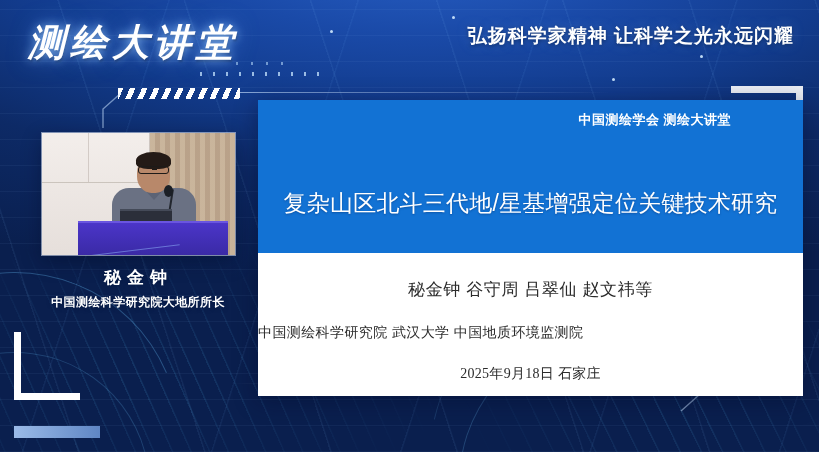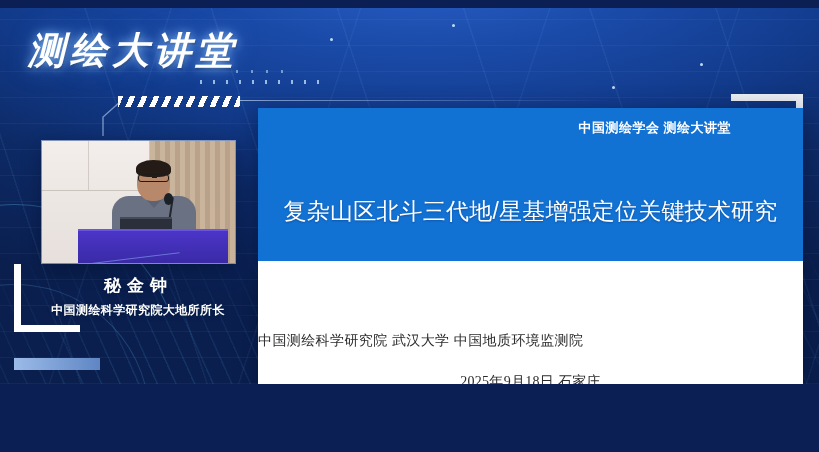--- a/index.html
+++ b/index.html
@@ -4,21 +4,21 @@
 <style>
   * { margin:0; padding:0; box-sizing:border-box; }
   html,body { width:819px; height:452px; overflow:hidden; }
   body {
     font-family:"Liberation Sans", sans-serif;
     background:#0b1f55;
     position:relative;
   }
 
   
-  #stage { position:absolute; inset:0; width:819px; height:376px; overflow:hidden;margin-top:8px; }
+  #stage { position:absolute; inset:0; width:819px; height:452px; overflow:hidden; }
 
   .bg-base {
     position:absolute; inset:0;
     background:
       radial-gradient(ellipse 900px 340px at 52% -12%, #2a62c9 0%, #1a4aa8 26%, #123b8c 48%, #0d2a66 70%, #0a1f4e 100%),
       linear-gradient(180deg,#15459f 0%, #103a86 30%, #0c2a66 62%, #091d4a 100%);
   }
   
   .bg-rays {
     position:absolute; inset:-10%;
@@ -239,20 +239,21 @@
   <div class="arc arc3"></div>
   <div class="arc arc4"></div>
   <div class="dots"></div>
   <div class="dots2"></div>
   <div class="sparkle" style="left:330px; top:30px;"></div>
   <div class="sparkle" style="left:452px; top:16px;"></div>
   <div class="sparkle" style="left:700px; top:55px;"></div>
   <div class="sparkle" style="left:612px; top:78px;"></div>
 
   <div class="logo">测绘大讲堂</div>
+  <div class="slogan">弘扬科学家精神  让科学之光永远闪耀</div>
 
   <div class="hatch hatch-tl"></div>
   <div class="line-tl"></div>
   <svg class="elbow-tl" viewBox="0 0 26 36">
     <path d="M25 1 L7 17 L7 36" fill="none" stroke="rgba(200,225,255,.55)" stroke-width="1.4"></path>
   </svg>
   <div class="hatch hatch-br"></div>
   <div class="line-br"></div>
   <svg class="elbow-br" viewBox="0 0 26 36">
     <path d="M1 35 L19 19 L19 0" fill="none" stroke="rgba(200,225,255,.55)" stroke-width="1.4"></path>
@@ -282,18 +283,19 @@
 
   <div class="sp-name">秘金钟</div>
   <div class="sp-role">中国测绘科学研究院大地所所长</div>
 
   <div class="slide">
     <div class="slide-head">
       <div class="slide-org">中国测绘学会 测绘大讲堂</div>
       <div class="slide-title">复杂山区北斗三代地/星基增强定位关键技术研究</div>
     </div>
     <div class="slide-body">
+      <div class="authors">秘金钟 谷守周 吕翠仙 赵文祎等</div>
       <div class="orgs">中国测绘科学研究院 武汉大学 中国地质环境监测院</div>
       <div class="date">2025年9月18日 石家庄</div>
     </div>
   </div>
 
 </div>
 
 </body></html>

